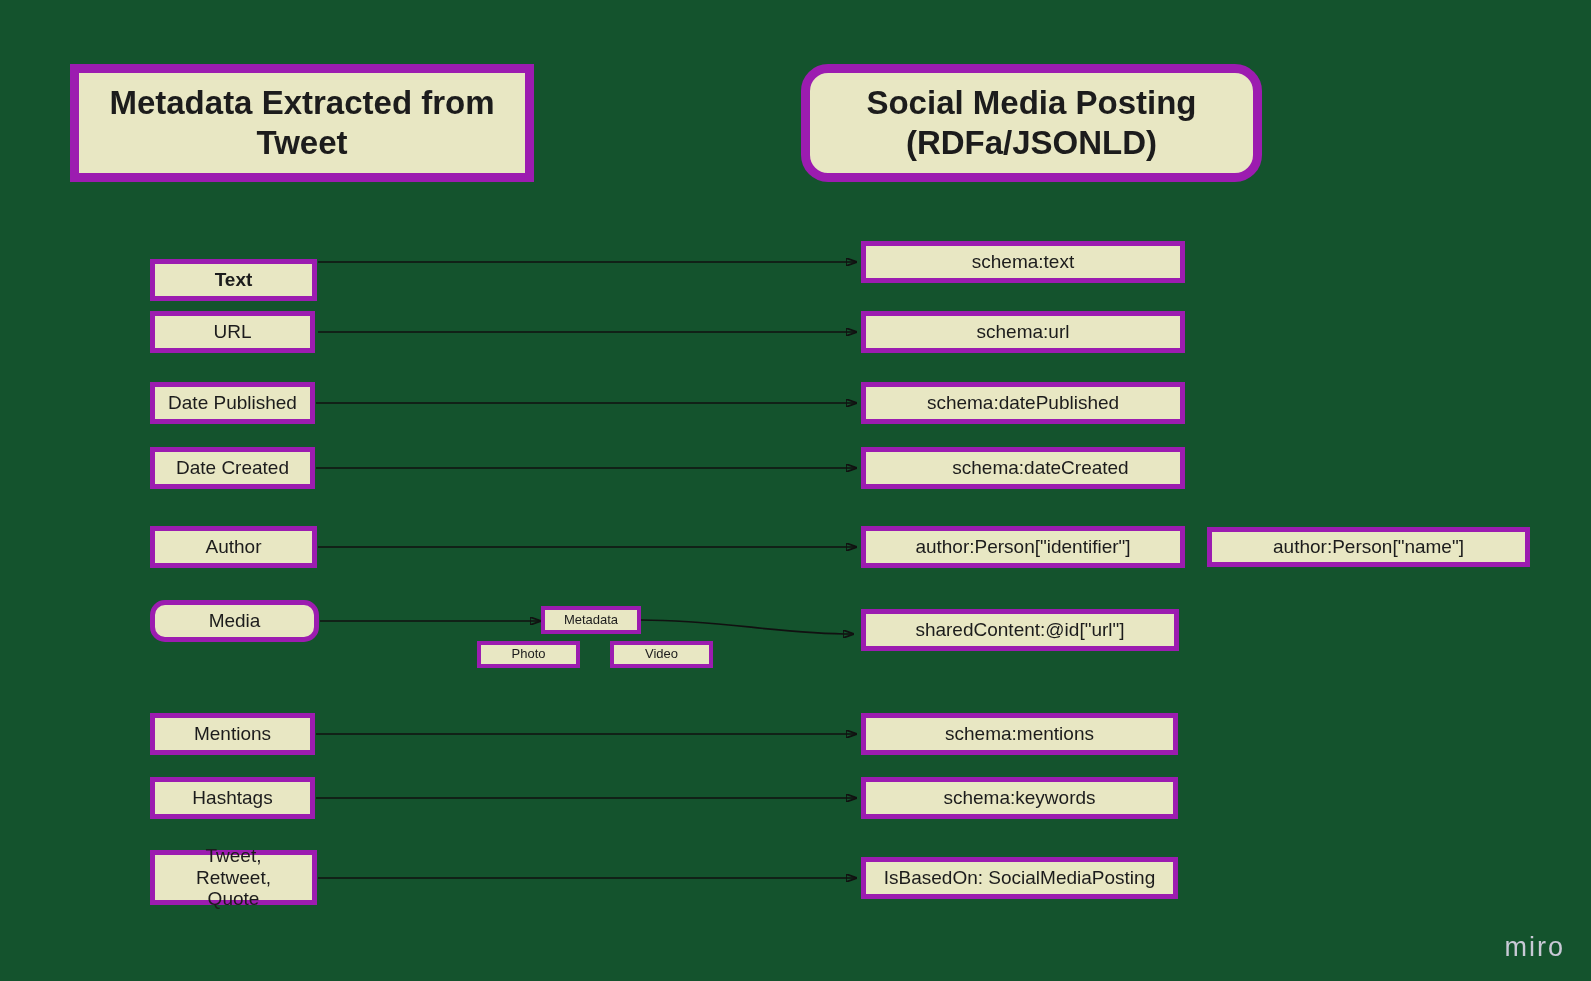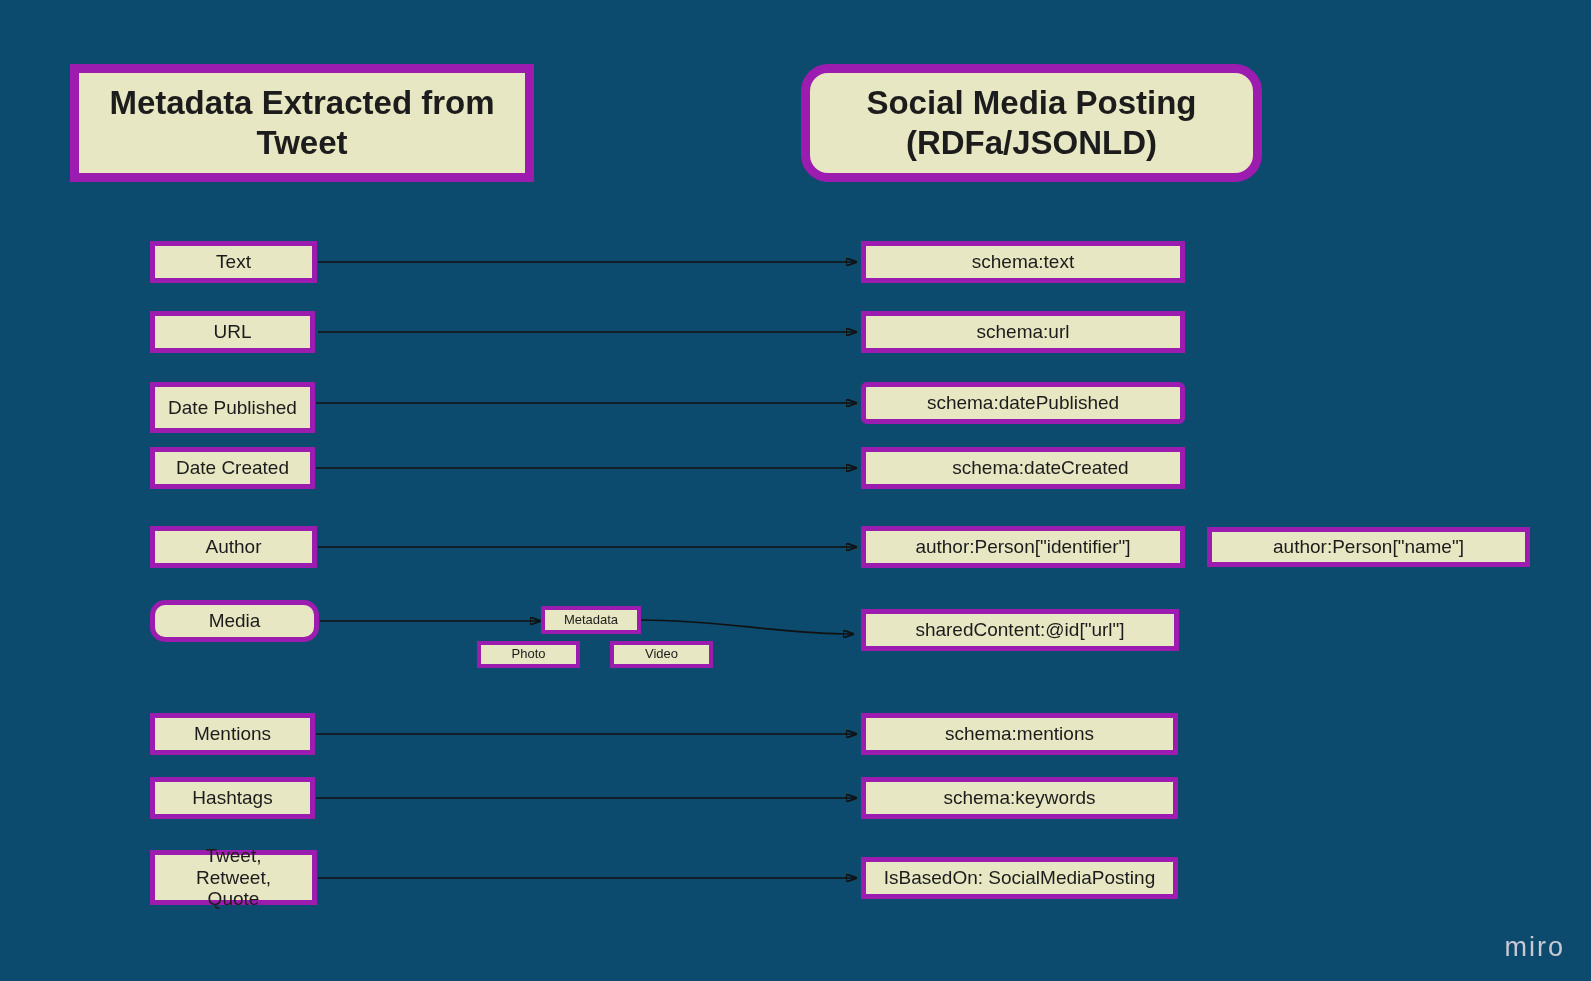--- a/index.html
+++ b/index.html
@@ -4,21 +4,21 @@
 <style>
   html, body {
     margin: 0;
     padding: 0;
     background: #ffffff;
   }
   #canvas {
     position: relative;
     width: 1591px;
     height: 981px;
-    background: #0c4a6e;
+    background: #14532d;
     overflow: hidden;
     font-family: "Liberation Sans", sans-serif;
   }
 
   
   .node {
     position: absolute;
     box-sizing: border-box;
     background: #e8e7c3;
     border: 6px solid #9c1cb0;
@@ -94,25 +94,25 @@
 
     <line x1="316" y1="734" x2="856" y2="734" marker-end="url(#ah)"></line>
     <line x1="316" y1="798" x2="856" y2="798" marker-end="url(#ah)"></line>
     <line x1="318" y1="878" x2="856" y2="878" marker-end="url(#ah)"></line>
   </svg>
 
   <div class="node header" style="left:70px; top:64px; width:464px; height:118px;">Metadata Extracted from Tweet</div>
 
   <div class="node header" style="left:801px; top:64px; width:461px; height:118px;border-radius:27px;">Social Media Posting (RDFa/JSONLD)</div>
 
-  <div class="node lvl1" style="left:150px; top:241px; width:167px; height:42px;">Text</div>
+  <div class="node lvl1" style="left:150px; top:259px; width:167px; height:42px;font-weight:bold;">Text</div>
 
   <div class="node lvl1" style="left:150px; top:311px; width:165px; height:42px;">URL</div>
 
-  <div class="node lvl1" style="left:150px; top:382px; width:165px; height:51px;">Date Published</div>
+  <div class="node lvl1" style="left:150px; top:382px; width:165px; height:42px;">Date Published</div>
 
   <div class="node lvl1" style="left:150px; top:447px; width:165px; height:42px;">Date Created</div>
 
   <div class="node lvl1" style="left:150px; top:526px; width:167px; height:42px;">Author</div>
 
   <div class="node lvl1" style="left:150px; top:600px; width:169px; height:42px;border-radius:15px;">Media</div>
 
   <div class="node lvl1" style="left:150px; top:713px; width:165px; height:42px;">Mentions</div>
 
   <div class="node lvl1" style="left:150px; top:777px; width:165px; height:42px;">Hashtags</div>
@@ -122,21 +122,21 @@
   <div class="node small" style="left:541px; top:606px; width:100px; height:28px;">Metadata</div>
 
   <div class="node small" style="left:477px; top:641px; width:103px; height:27px;">Photo</div>
 
   <div class="node small" style="left:610px; top:641px; width:103px; height:27px;">Video</div>
 
   <div class="node lvl1" style="left:861px; top:241px; width:324px; height:42px;">schema:text</div>
 
   <div class="node lvl1" style="left:861px; top:311px; width:324px; height:42px;">schema:url</div>
 
-  <div class="node lvl1" style="left:861px; top:382px; width:324px; height:42px;border-radius:6px;">schema:datePublished</div>
+  <div class="node lvl1" style="left:861px; top:382px; width:324px; height:42px;">schema:datePublished</div>
 
   <div class="node lvl1" style="left:861px; top:447px; width:324px; height:42px;padding-left:35px;">schema:dateCreated</div>
 
   <div class="node lvl1" style="left:861px; top:526px; width:324px; height:42px;">author:Person["identifier"]</div>
 
   <div class="node lvl1" style="left:1207px; top:527px; width:323px; height:40px;">author:Person["name"]</div>
 
   <div class="node lvl1" style="left:861px; top:609px; width:318px; height:42px;">sharedContent:@id["url"]</div>
 
   <div class="node lvl1" style="left:861px; top:713px; width:317px; height:42px;text-align:right;">schema:mentions</div>

